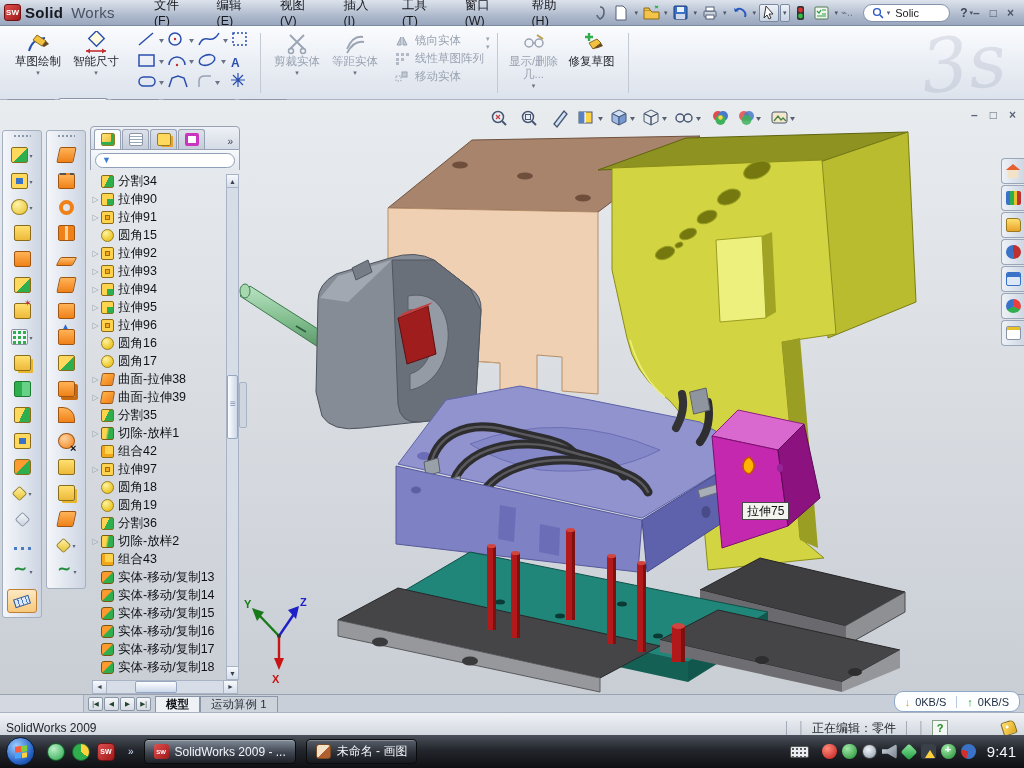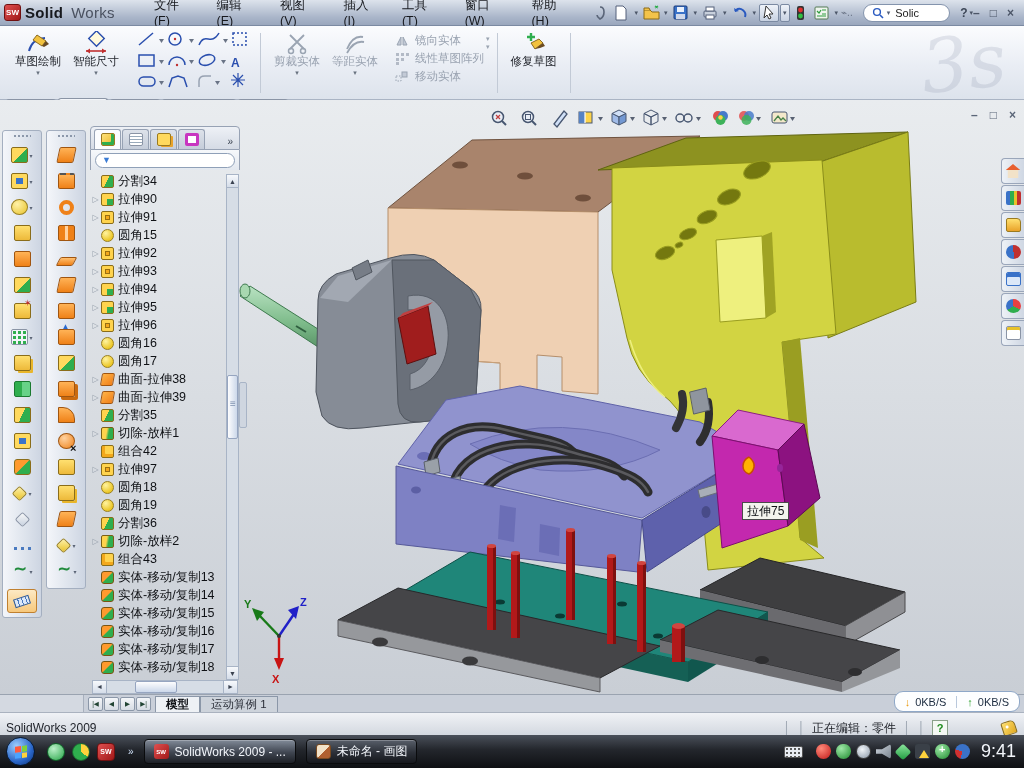--- a/index.html
+++ b/index.html
@@ -225,21 +225,21 @@
   .tri-shield-red{background:radial-gradient(circle at 35% 30%,#ff8a7a,#c01818);border-radius:45% 45% 50% 50%;}
   .tri-shield-green{background:radial-gradient(circle at 35% 30%,#9fe8a8,#1d8a2d);border-radius:45% 45% 50% 50%;}
   .tri-mag{border-radius:50%;background:radial-gradient(circle at 40% 35%,#f0f4f8,#8a98a8);border:1px solid #444;}
   .tri-vol{background:linear-gradient(135deg,#cfd6de,#7a848f);clip-path:polygon(0 35%,40% 35%,100% 0,100% 100%,40% 65%,0 65%);}
   .tri-kite{background:linear-gradient(135deg,#8fe8a0,#1d9a3d);transform:rotate(45deg);width:12px;height:12px;margin:1px;}
   .tri-net{background:#3a4048;position:relative;}
   .tri-net::after{content:"";position:absolute;right:1px;bottom:1px;border-left:5px solid transparent;border-right:5px solid transparent;border-bottom:8px solid #ffd23c;}
   .tri-plus{background:radial-gradient(circle at 35% 30%,#9fe8a8,#1d8a2d);border-radius:45% 45% 50% 50%;position:relative;}
   .tri-plus::after{content:"+";position:absolute;left:4px;top:-1px;color:#fff;font-size:11px;font-weight:bold;}
   .tri-sync{border-radius:50%;background:conic-gradient(#3a72c8 0 55%,#d03030 55% 80%,#3a72c8 80%);}
-  .clock{color:#f2f5fa;font-size:18px;margin-left:6px;}
+  .clock{color:#f2f5fa;font-size:15px;margin-left:6px;}
 </style>
 </head>
 <body>
 
 <div class="screen">
 
   <div class="titlebar">
     <div class="swlogo">
       <div class="swcube">SW</div>
       <div class="swname"><b>Solid</b><i>Works</i></div>
@@ -456,20 +456,32 @@
       </div>
       <div class="rowcarets">
         <span>▾</span>
         <span>▾</span>
       </div>
     </div>
 
     <div class="rsep"></div>
 
     <div class="rgroup">
+      <div class="bigbtn dis">
+        <div class="bicon">
+          <svg width="26" height="24">
+              <circle cx="8" cy="12" r="4" fill="none" stroke="#9aa4b2" stroke-width="1.5"></circle>
+              <circle cx="18" cy="12" r="4" fill="none" stroke="#9aa4b2" stroke-width="1.5"></circle>
+              <path d="M12,12 h2" stroke="#9aa4b2" stroke-width="1.5"></path>
+              <path d="M16,4 l6,4" stroke="#b8a050" stroke-width="2"></path>
+            </svg>
+        </div>
+        <div class="blabel">显示/删除几...</div>
+        <div class="bdrop">▾</div>
+      </div>
       <div class="bigbtn">
         <div class="bicon">
           <svg width="26" height="24">
               <path d="M6,6 h8 M10,2 v8" stroke="#2fae4e" stroke-width="2.4"></path>
               <polygon points="10,12 18,8 22,12 14,18" fill="#f2c23e" stroke="#8a6a20"></polygon>
               <polygon points="22,12 24,15 19,17 14,18" fill="#6a4a20"></polygon>
             </svg>
         </div>
         <div class="blabel">修复草图</div>
       </div>

